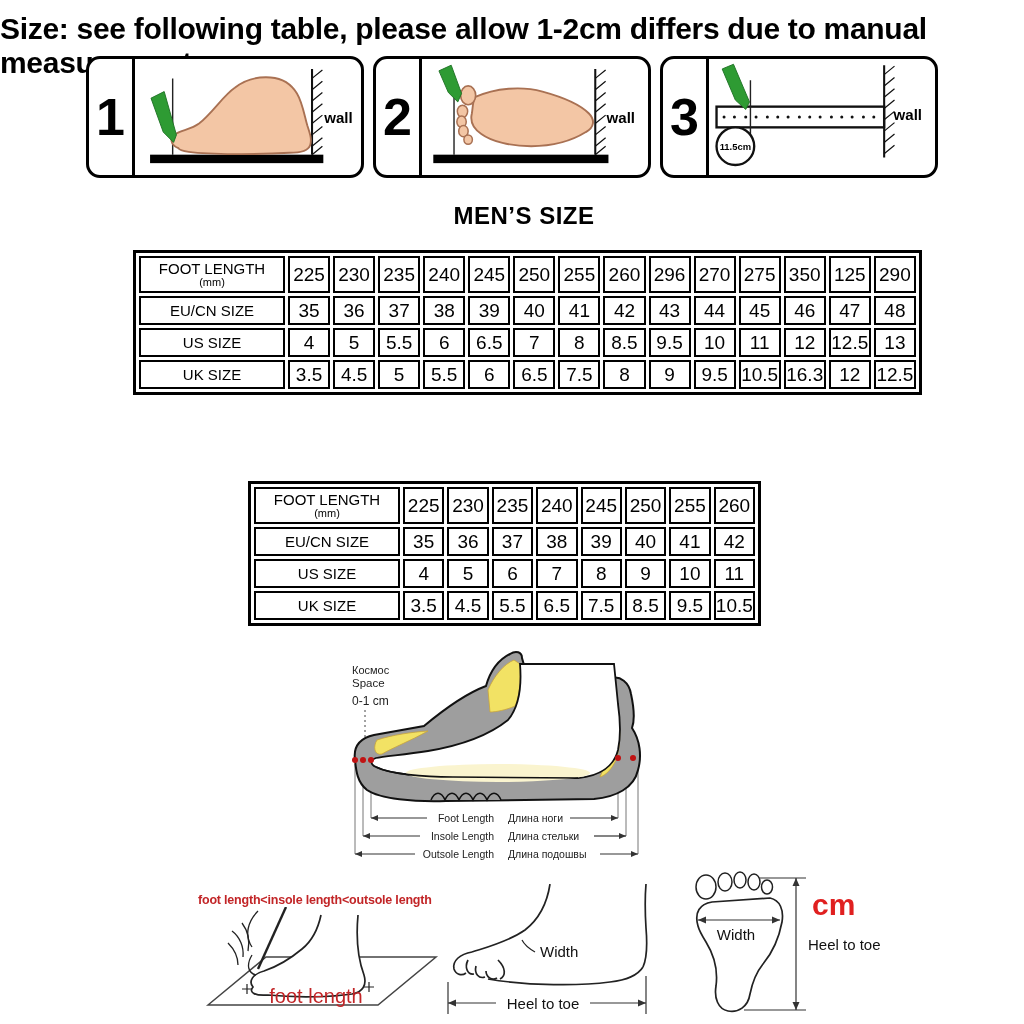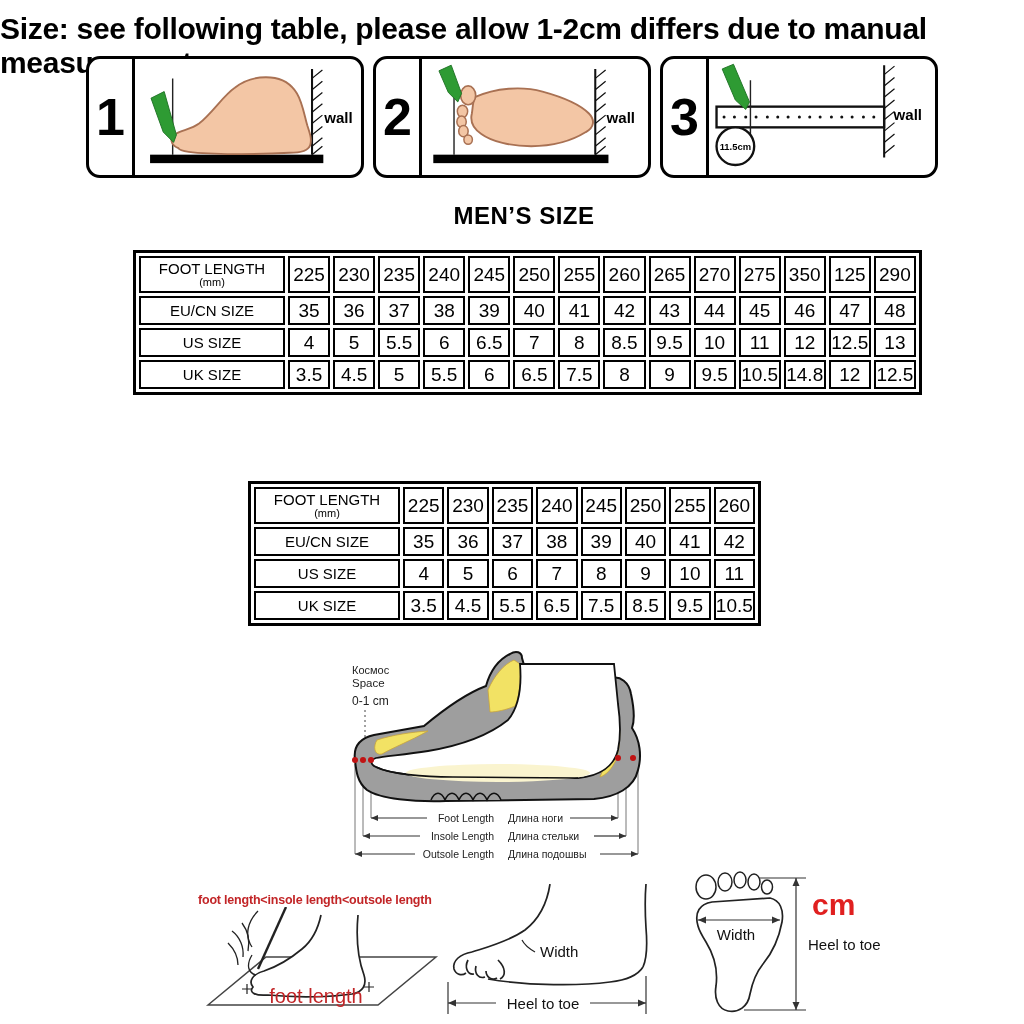--- a/index.html
+++ b/index.html
@@ -151,21 +151,21 @@
         <div class="sub">(mm)</div>
       </th>
     <td class="val">225</td>
           <td class="val">230</td>
           <td class="val">235</td>
           <td class="val">240</td>
           <td class="val">245</td>
           <td class="val">250</td>
           <td class="val">255</td>
           <td class="val">260</td>
-          <td class="val">265</td>
+          <td class="val">296</td>
           <td class="val">270</td>
           <td class="val">275</td>
           <td class="val">350</td>
           <td class="val">125</td>
           <td class="val">290</td>
         </tr>
     <tr>
       <th class="rowlabel">EU/CN SIZE</th>
     <td class="val">35</td>
           <td class="val">36</td>
@@ -205,21 +205,21 @@
           <td class="val">4.5</td>
           <td class="val">5</td>
           <td class="val">5.5</td>
           <td class="val">6</td>
           <td class="val">6.5</td>
           <td class="val">7.5</td>
           <td class="val">8</td>
           <td class="val">9</td>
           <td class="val">9.5</td>
           <td class="val">10.5</td>
-          <td class="val">14.8</td>
+          <td class="val">16.3</td>
           <td class="val">12</td>
           <td class="val">12.5</td>
         </tr>
   </tbody>
     </table>
 
 
   <table class="size-table" style="top:481px; left:248px; width:513px">
     <tbody>
         <tr>

